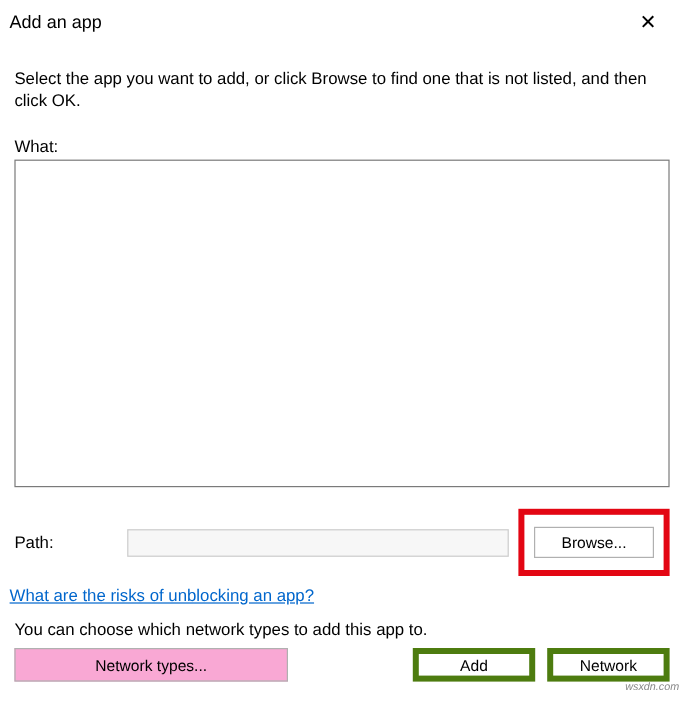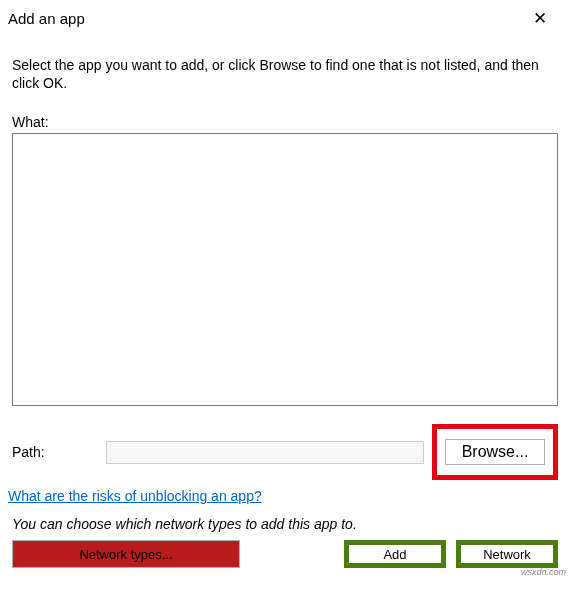--- a/index.html
+++ b/index.html
@@ -74,48 +74,47 @@
     .browse-wrap {
       border: 5px solid #e30613;
       padding: 10px 8px 10px 8px;
       margin-left: 8px;
     }
     .browse-btn {
       width: 100px;
       height: 26px;
       background: #fff;
       border: 1px solid #b0b0b0;
-      font-size: 16px;
+      font-size: 13px;
       cursor: pointer;
       text-align: center;
     }
     .risk-link {
       display: inline-block;
       color: #0066cc;
       text-decoration: underline;
       font-size: 14px;
       margin-top: 8px;
       margin-left: -4px;
       cursor: pointer;
     }
     .network-text {
       font-size: 14px;
       margin-top: 12px;
       margin-bottom: 8px;
-      font-style: italic;
     }
     .button-row {
       display: flex;
       align-items: center;
       gap: 10px;
     }
     .net-types-btn {
       width: 228px;
       height: 28px;
-      background: #b91c1c;
+      background: #f9a8d4;
       border: 1px solid #b0b0b0;
       font-size: 13px;
       cursor: pointer;
     }
     .spacer {
       flex: 1;
     }
     .add-btn, .cancel-btn {
       width: 102px;
       height: 28px;

